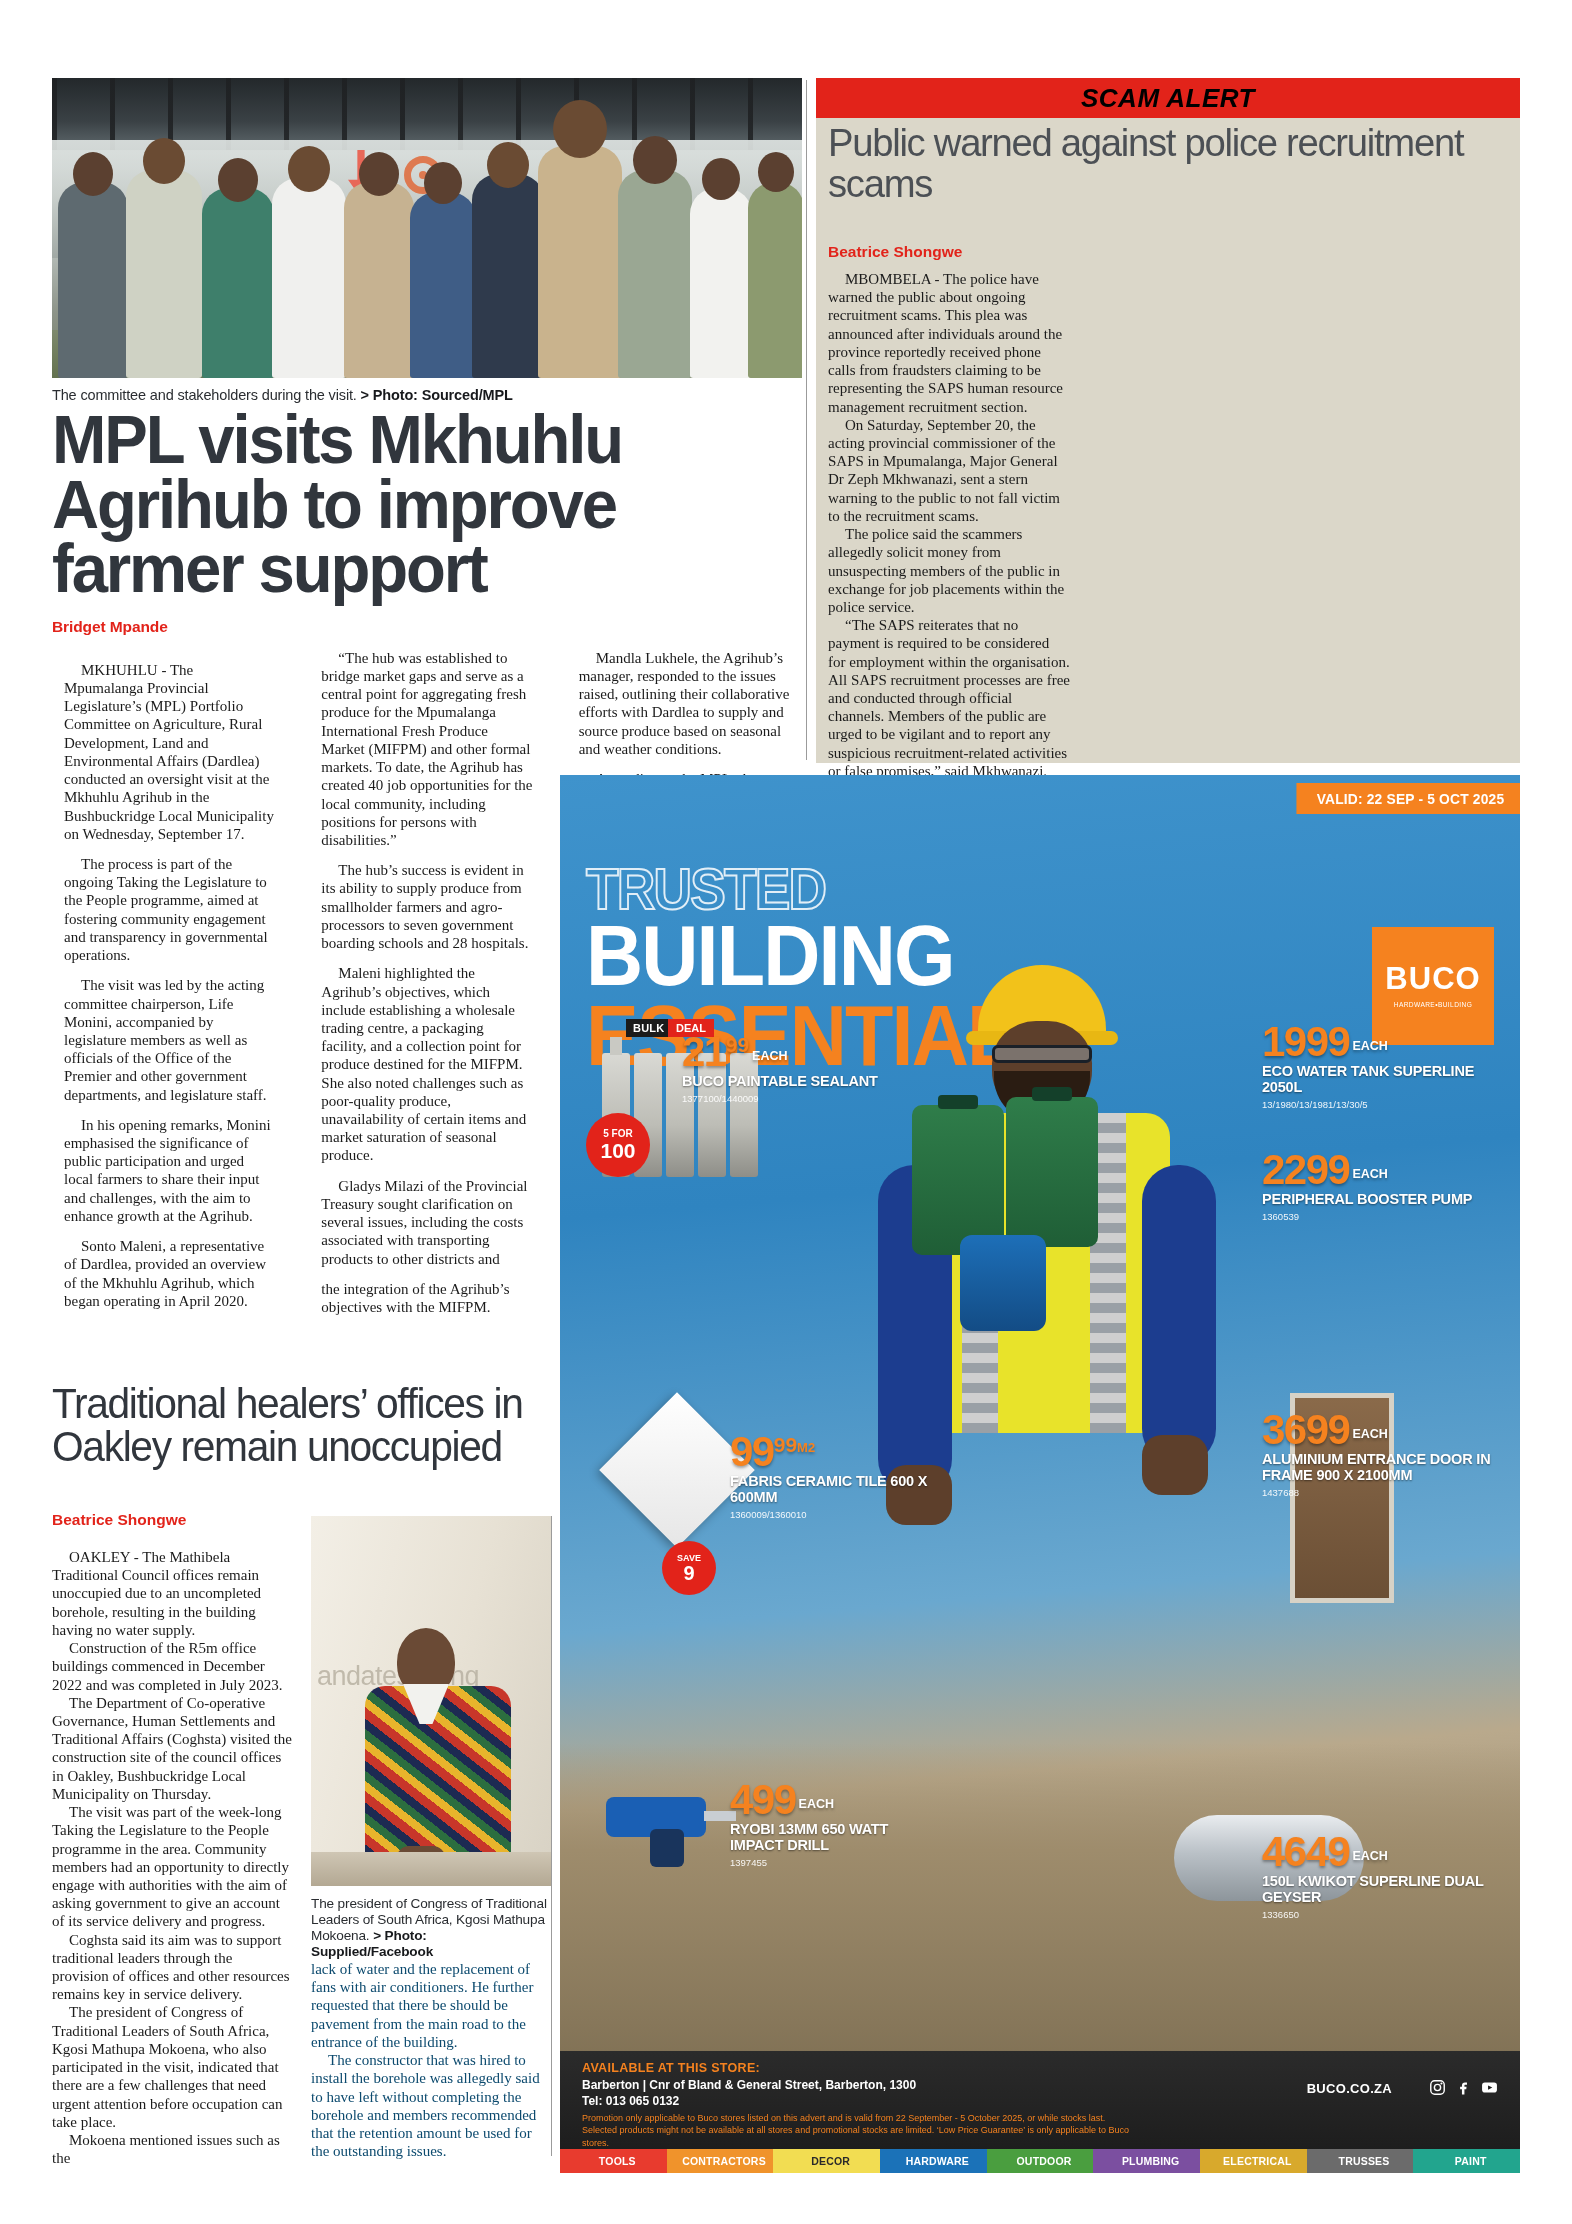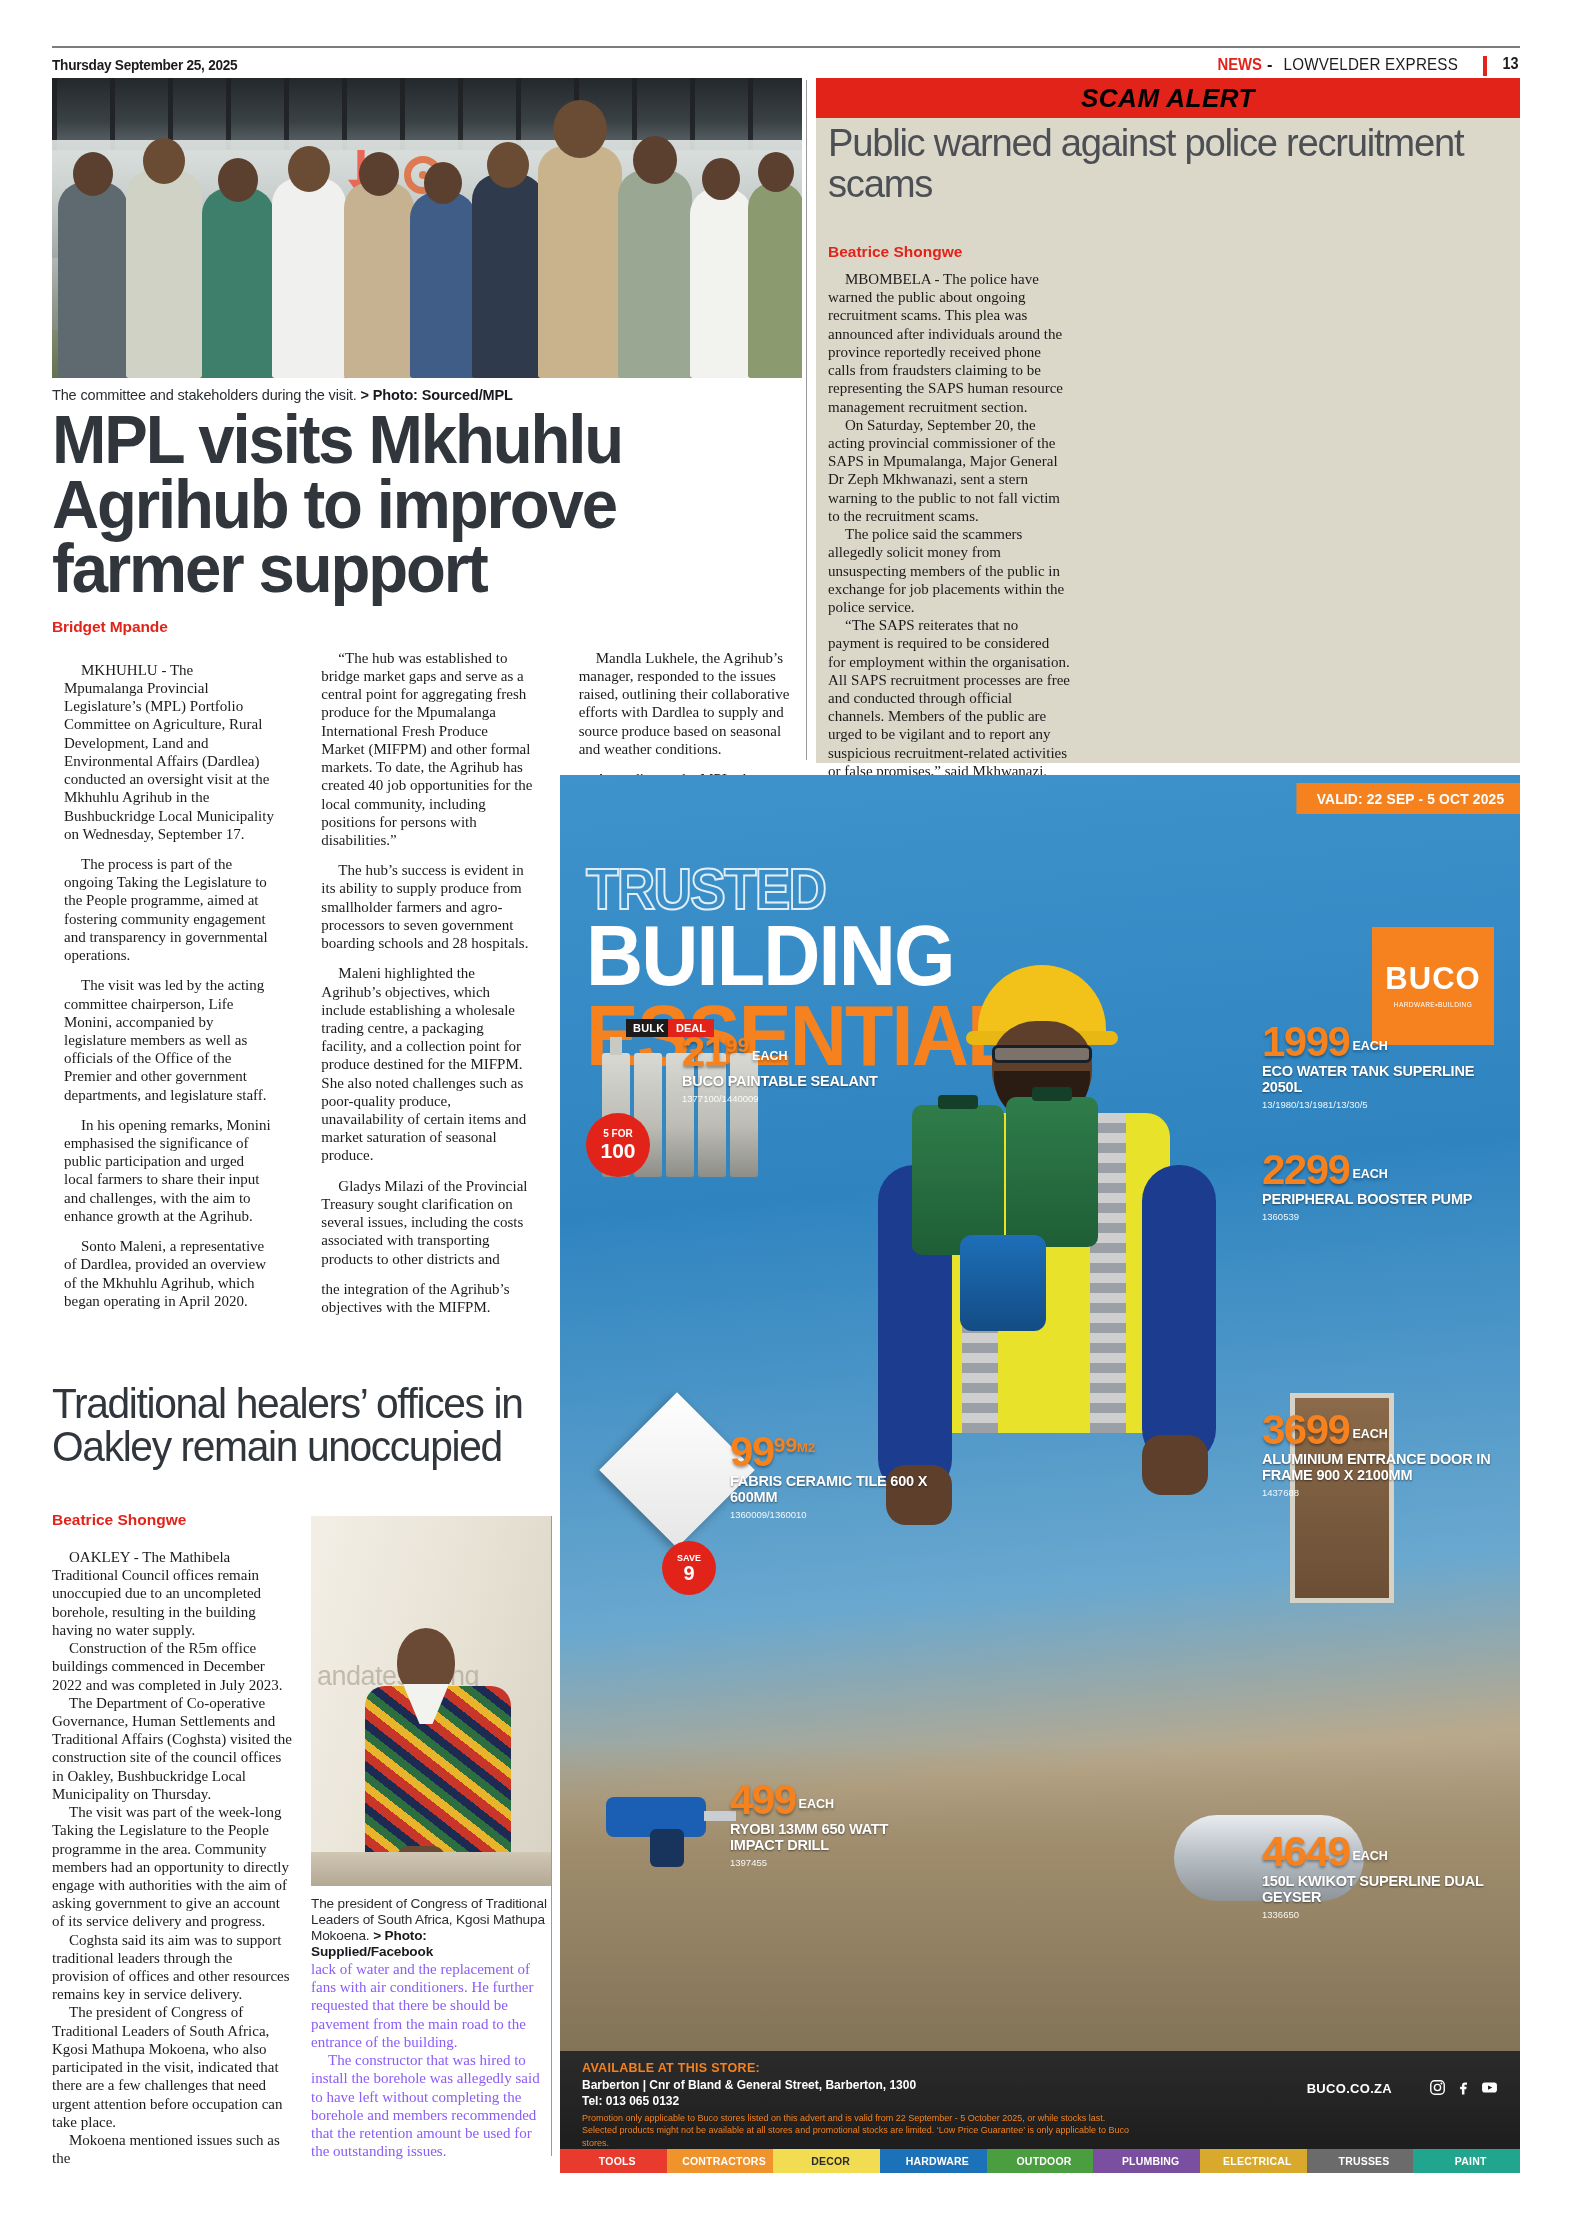--- a/index.html
+++ b/index.html
@@ -193,21 +193,21 @@
   }
   .story2-col1 {
     position: absolute; left: 52px; top: 1548px;
     width: 240px;
     font-size: 15px; line-height: 1.215; color: #1b1b1b;
   }
   .story2-col1 p { text-indent: 17px; margin: 0; }
   .story2-col2 {
     position: absolute; left: 311px; top: 1960px;
     width: 240px;
-    font-size: 15px; line-height: 1.215; color: #8b5cf6;
+    font-size: 15px; line-height: 1.215; color: #0c4a6e;
   }
   .story2-col2 p { text-indent: 17px; margin: 0; }
   .story2-col2 p.noindent { text-indent: 0; }
 
   .story2-photo {
     position: absolute; left: 311px; top: 1516px;
     width: 240px; height: 370px;
     overflow: hidden;
     background: linear-gradient(180deg,#efe9de 0%,#e3dccd 100%);
   }
@@ -557,30 +557,20 @@
     font-weight:bold; font-size:46px;
     color: rgba(255,255,255,0.55);
     letter-spacing:-2px;
   }
 </style>
 </head>
 <body>
 
 <div class="page">
 
-  <div class="masthead">
-    <div class="masthead-date">Thursday September 25, 2025</div>
-    <div class="masthead-right">
-      <span class="masthead-news">NEWS</span>
-      <span class="masthead-sep">-</span>
-      <span class="masthead-pub">LOWVELDER EXPRESS</span>
-      <span class="masthead-bar"></span>
-      <span class="masthead-pageno">13</span>
-    </div>
-  </div>
 
   <div class="main-col">
 
     <div class="lead-photo">
       <div class="lp-bg"></div>
       <div class="lp-roof"></div>
       <div class="lp-wall"></div>
       <div class="lp-arrow"></div>
       <div class="lp-ring"></div>
       <div class="lp-ground"></div>

